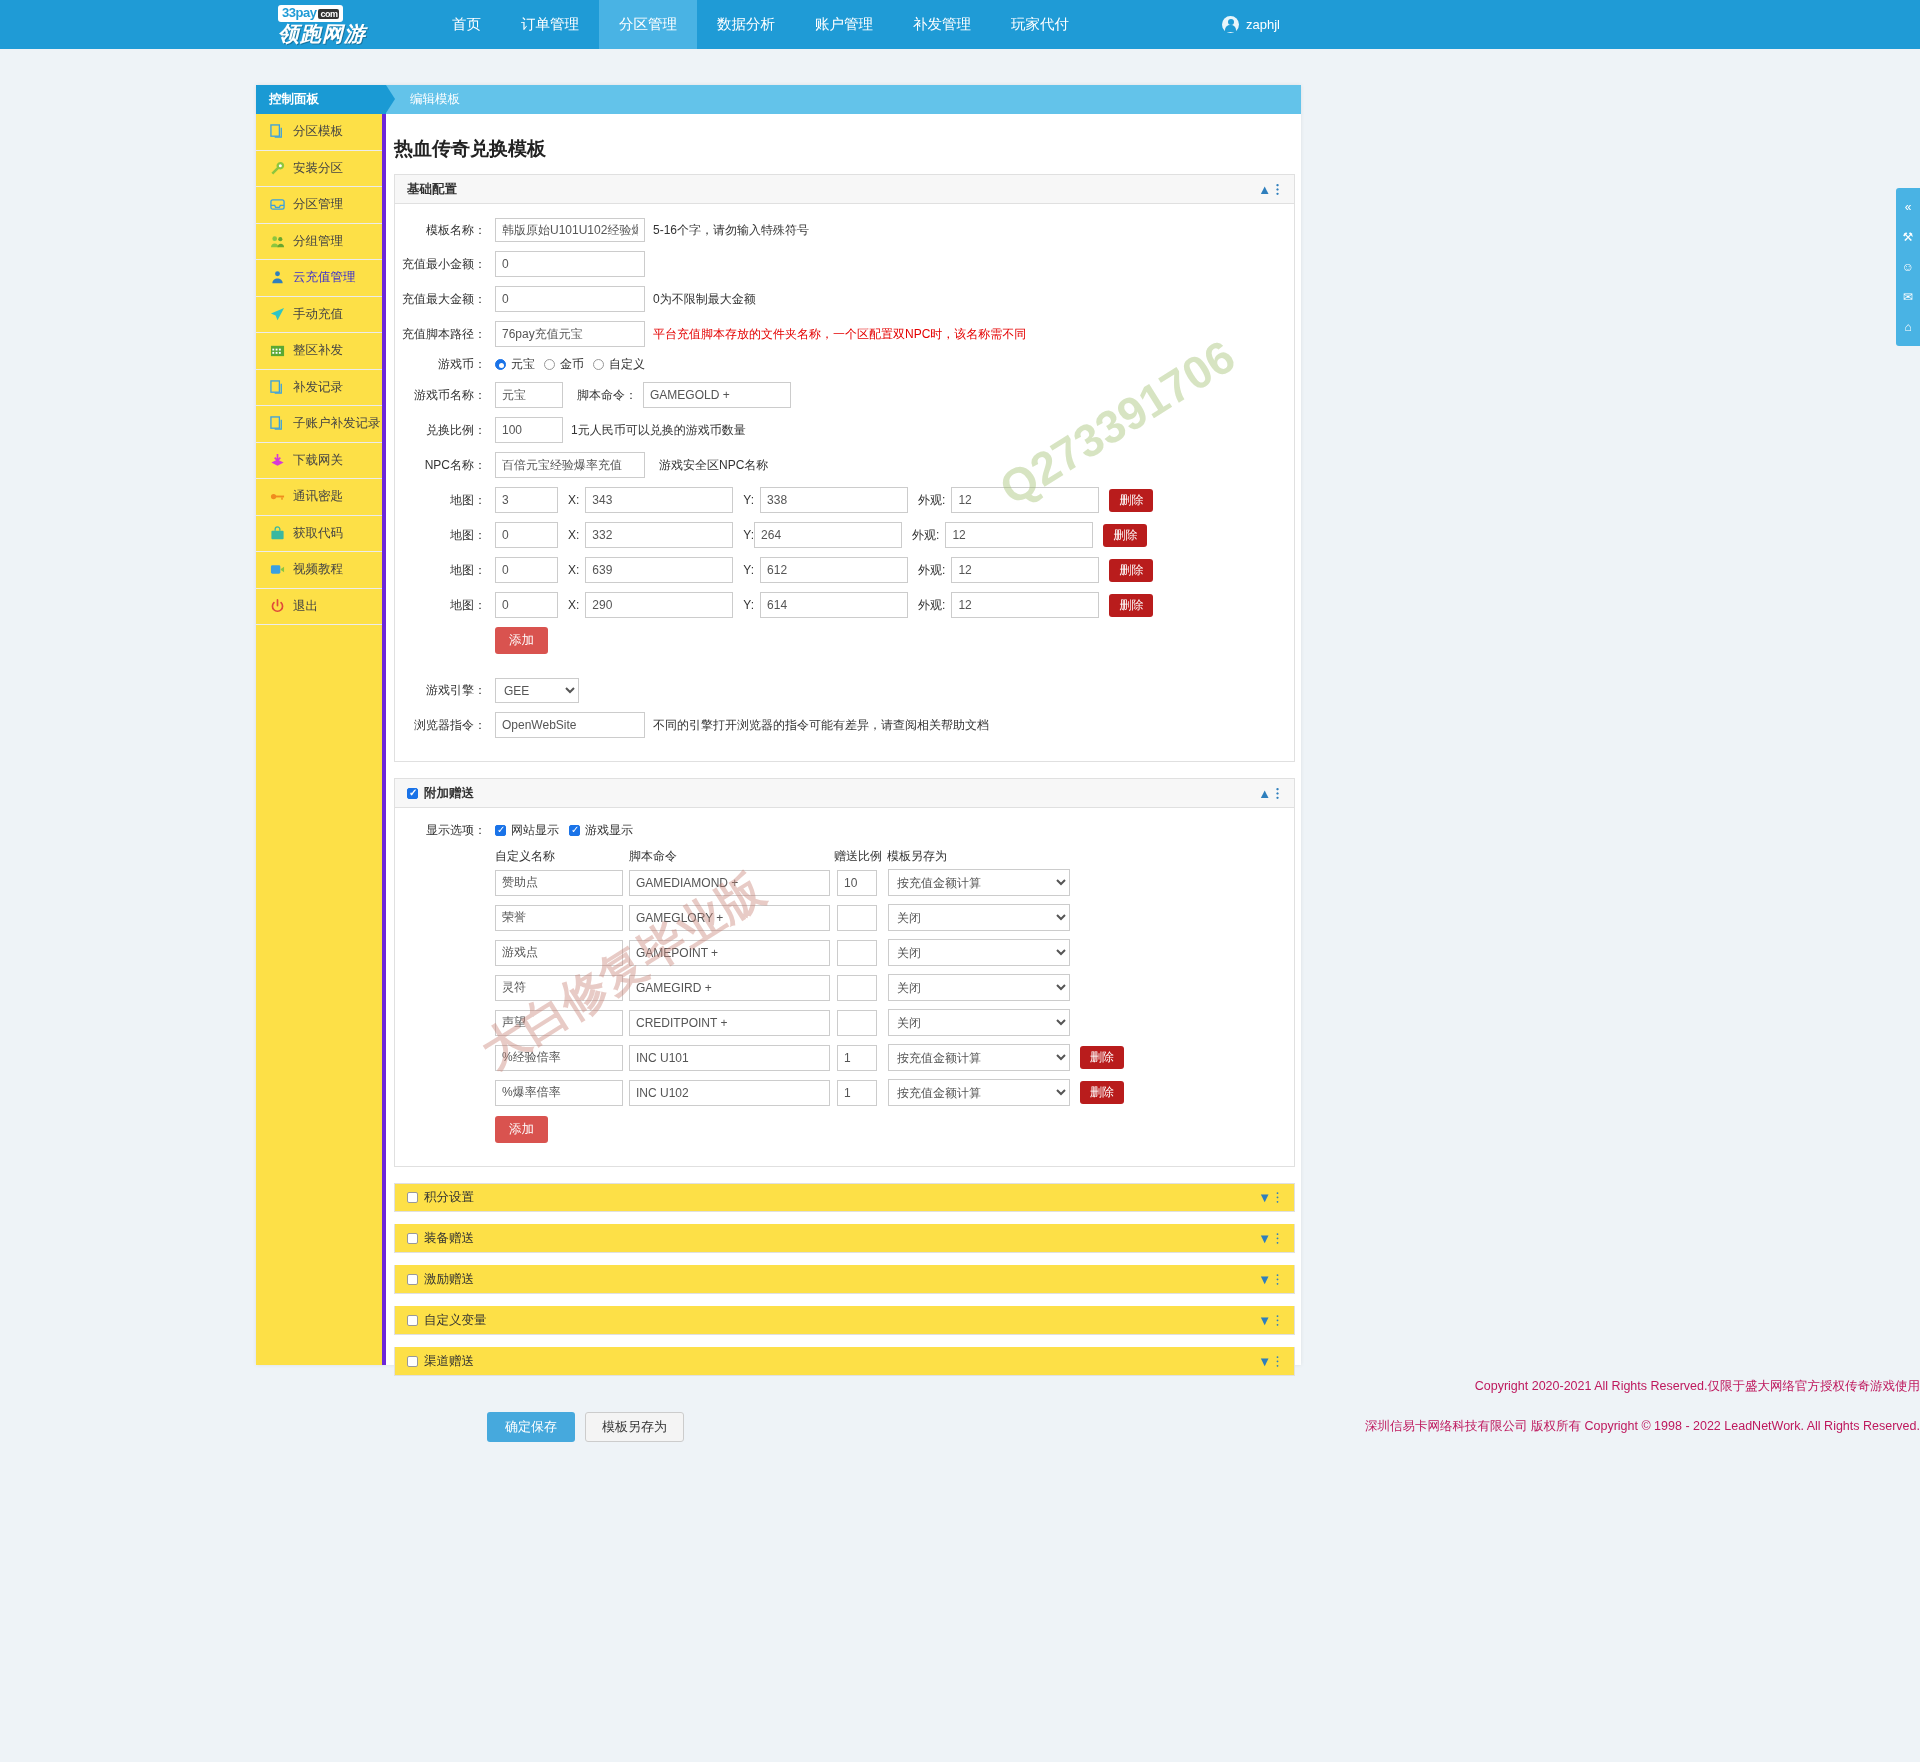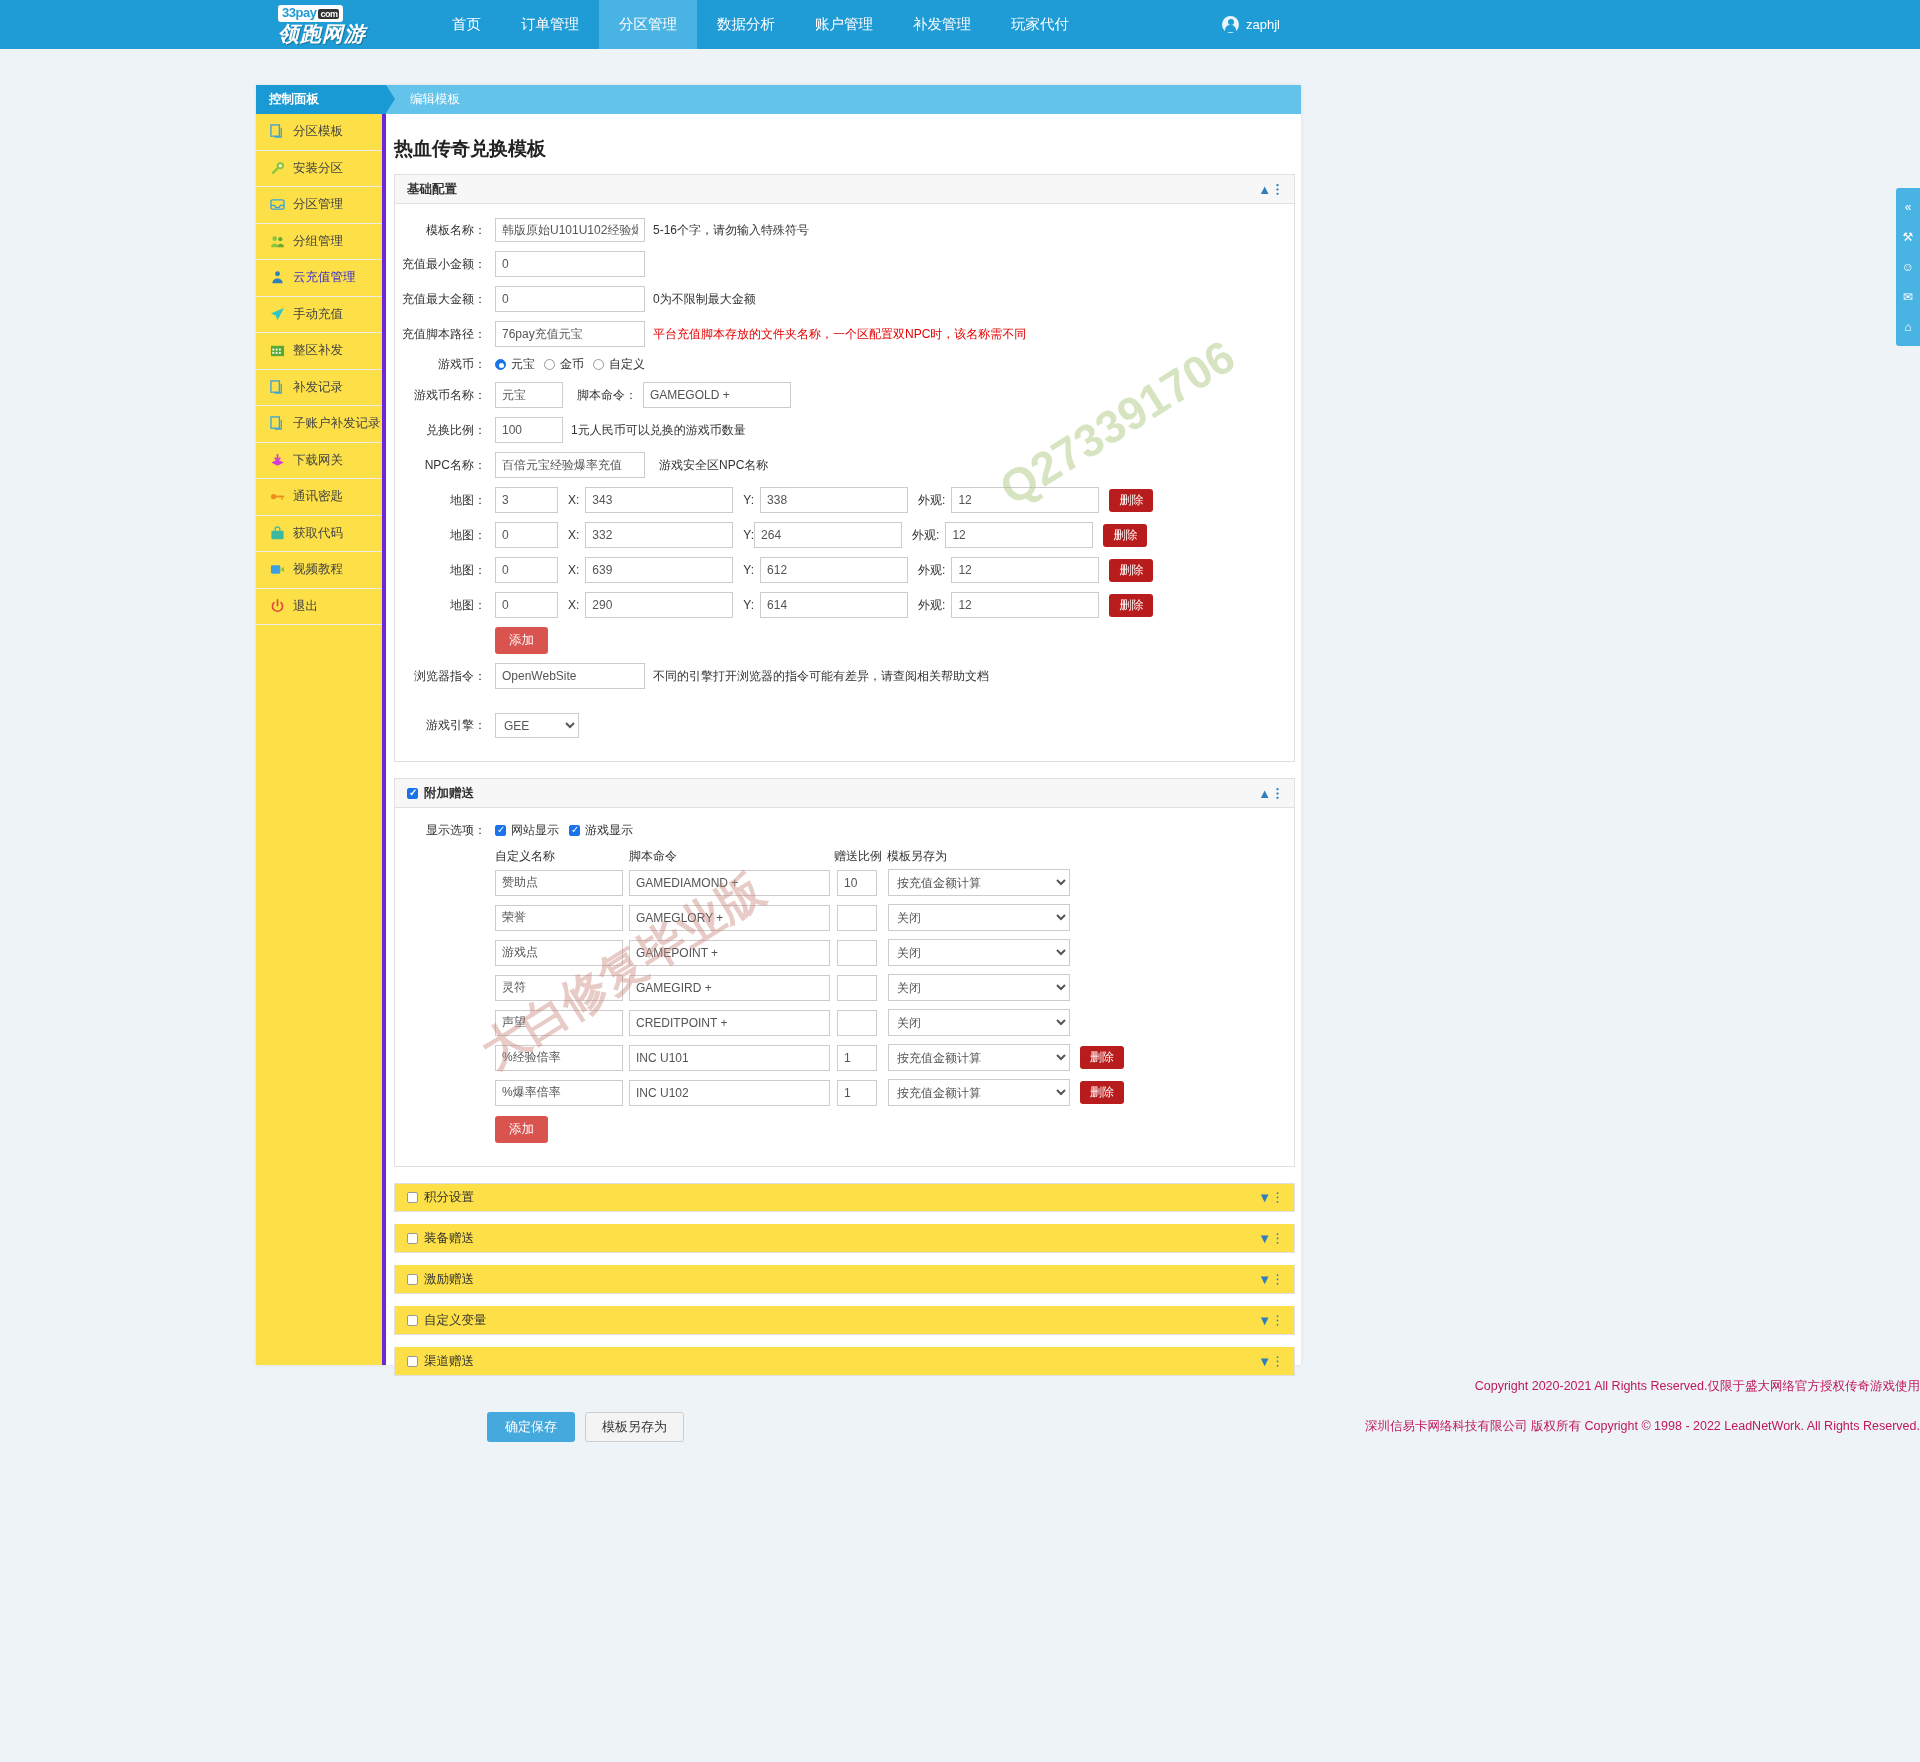--- a/index.html
+++ b/index.html
@@ -416,29 +416,29 @@
               <input class="fin" style="width: 148px; height: 26px; margin-left: 6px;" value="12">
               <button class="btn btn-del" style="margin-left:10px">删除</button>
             </div>
           </div>
 
         <div class="frow">
           <div class="flabel"></div>
           <button class="btn btn-add">添加</button>
         </div>
 
+        <div class="frow" style="margin-top:24px">
+          <div class="flabel">游戏引擎：</div>
+          <select class="fin" style="width:84px" id="engine-select"><option>GEE</option></select>
+        </div>
+
         <div class="frow">
           <div class="flabel">浏览器指令：</div>
           <input class="fin" style="width: 150px; height: 26px;" value="OpenWebSite">
           <span class="hint">不同的引擎打开浏览器的指令可能有差异，请查阅相关帮助文档</span>
-        </div>
-
-        <div class="frow" style="margin-top:24px">
-          <div class="flabel">游戏引擎：</div>
-          <select class="fin" style="width:84px" id="engine-select"><option>GEE</option></select>
         </div>
 
       </div>
     </div>
 
     <div class="panel" style="margin-top:16px">
       <div class="phead">
         <span style="display:flex;align-items:center;gap:6px">
           <span class="cbx on"></span>
           <span>附加赠送</span>

